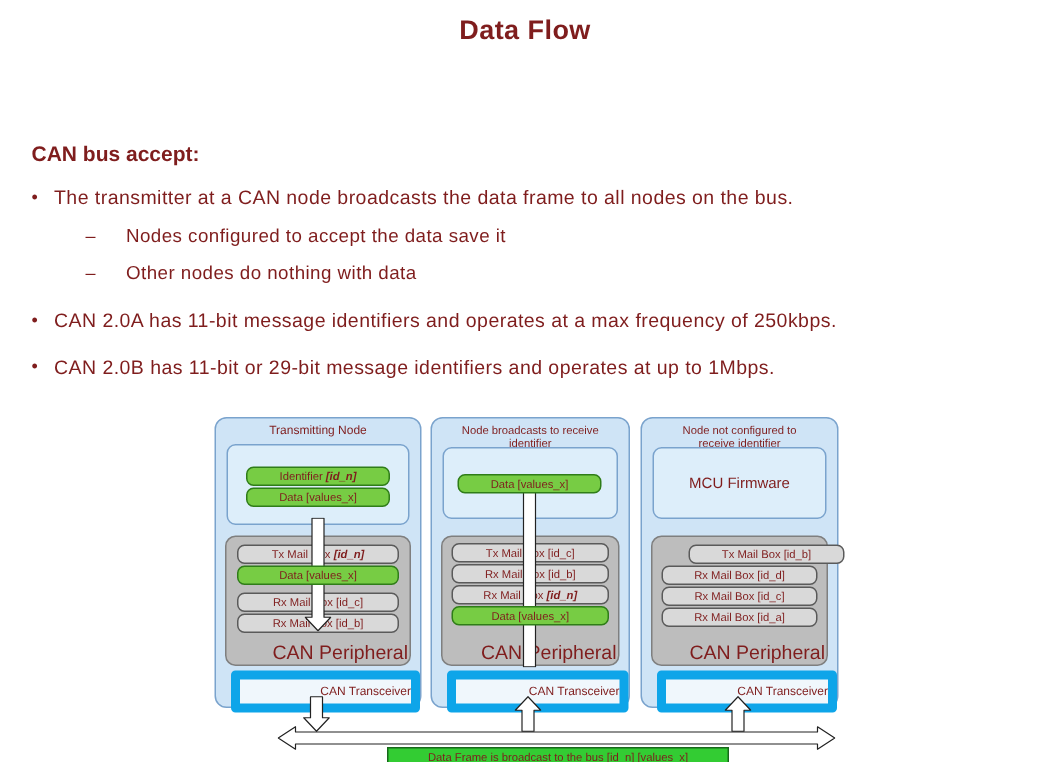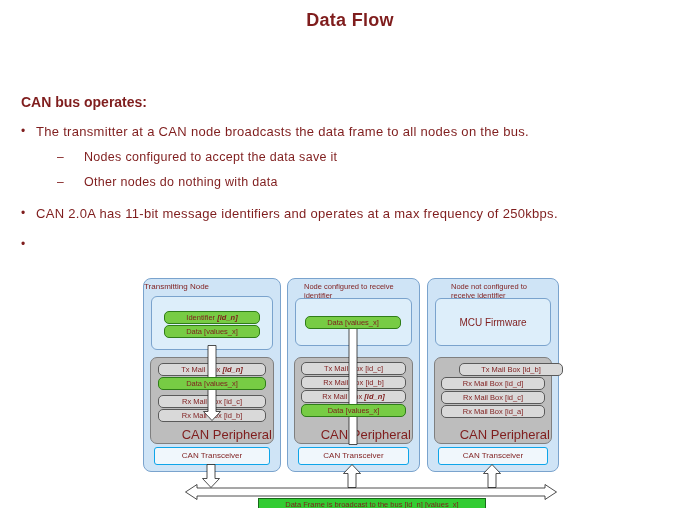--- a/index.html
+++ b/index.html
@@ -12,64 +12,65 @@
 
   .bullet { position:absolute; left:21px; width:668px; display:flex;
             font-size:13px; letter-spacing:.3px; line-height:1.25; }
   .bullet .marker { flex:0 0 15px; font-size:12px; }
   .bullet.l2 { left:57px; font-size:12.5px; }
   .bullet.l2 .marker { flex:0 0 27px; }
 
   .diagram { position:absolute; left:0; top:0; width:700px; height:508px; }
 
   .panel { position:absolute; background:#cfe4f6; border:1px solid #7aa3cd; border-radius:8px; }
-  .panel-title { position:absolute; top:3px; left:0; right:0; text-align:left;
+  .panel-title { position:absolute; top:3px; left:0; right:0; text-align:center;
                  font-size:8px; line-height:1.2; }
   .mcu { position:absolute; background:#ddeefa; border:1px solid #7aa3cd; border-radius:6px; }
   .mcu-label { text-align:center; font-size:10px; padding-top:18px; }
   .graybox { position:absolute; background:#bdbdbd; border:1px solid #7f7f7f; border-radius:7px; }
   .pill { position:absolute; height:11px; line-height:11px; text-align:center;
           font-size:7.5px; border-radius:5px; white-space:nowrap; z-index:1; }
   .pill.gray  { background:#d9d9d9; border:1px solid #5a5a5a; }
   .pill.green { background:#77cc44; border:1px solid #2f7d18; z-index:3; }
   .em { font-weight:bold; font-style:italic; }
   .peripheral-label { position:absolute; text-align:right; font-size:13px; z-index:1; }
-  .transceiver { position:absolute; background:#f0f7fc; border:1px solid #0ea5e9;
-                 border-radius:3px; text-align:center; font-size:8px; line-height:15px; }
+  .transceiver { position:absolute; background:#f0f7fc; border:6px solid #0ea5e9;
+                 border-radius:3px; text-align:right; font-size:8px; line-height:15px; }
   .varrow { position:absolute; z-index:2; }
   .busarrow { position:absolute; z-index:2; }
   .bus-label { position:absolute; background:#33cc33; border:1px solid #17681a;
                text-align:center; font-size:7.5px; line-height:12px; z-index:4;margin-top:13px; }
 </style>
 </head>
 <body>
 
 <div class="slide">
 
   <div class="title">Data Flow</div>
-  <div class="heading">CAN bus operates:</div>
+  <div class="heading">CAN bus accept:</div>
 
   <div class="bullet l1" style="top:124px">
     <span class="marker">•</span>
     <span class="btext">The transmitter at a CAN node broadcasts the data frame to all nodes on the bus.</span>
   </div>
   <div class="bullet l2" style="top:150px">
     <span class="marker">–</span>
     <span class="btext">Nodes configured to accept the data save it</span>
   </div>
   <div class="bullet l2" style="top:175px">
     <span class="marker">–</span>
     <span class="btext">Other nodes do nothing with data</span>
   </div>
   <div class="bullet l1" style="top:206px">
     <span class="marker">•</span>
     <span class="btext">CAN 2.0A has 11-bit message identifiers and operates at a max frequency of 250kbps.</span>
   </div>
   <div class="bullet l1" style="top:237px">
     <span class="marker">•</span>
+    <span class="btext">CAN 2.0B has 11-bit or 29-bit message identifiers and operates at up to 1Mbps.</span>
   </div>
 
   <div class="diagram">
 
     <div class="panel" style="left:143px;top:278px;width:136px;height:192px">
       <div class="panel-title">Transmitting Node</div>
       <div class="mcu" style="left:7px;top:17px;width:120px;height:52px">
         <div class="mcu-label">MCU Firmware</div>
       </div>
       <div class="pill green" style="left:20px;top:32px;width:94px">
@@ -98,21 +99,21 @@
       </div>
       <div class="pill gray" style="left:14px;top:130px;width:106px">
         <span>Rx Mail Box</span>
         <span>[id_b]</span>
       </div>
       <div class="peripheral-label" style="left:6px;top:148px;width:122px">CAN Peripheral</div>
       <div class="transceiver" style="left:10px;top:168px;width:114px;height:16px">CAN Transceiver</div>
     </div>
 
     <div class="panel" style="left:287px;top:278px;width:131px;height:192px">
-      <div class="panel-title" style="padding:0 16px;font-size:7.5px">Node configured to receive identifier</div>
+      <div class="panel-title" style="padding:0 16px;font-size:7.5px">Node broadcasts to receive identifier</div>
       <div class="mcu" style="left:7px;top:19px;width:115px;height:46px">
         <div class="mcu-label">MCU Firmware</div>
       </div>
       <div class="pill green" style="left:17px;top:37px;width:94px">
         <span>Data</span>
         <span>[values_x]</span>
       </div>
       <svg class="varrow" style="left:56px;top:38px" width="18" height="128" viewBox="0 0 18 128">
         <polygon points="5,127.5 13,127.5 13,9.5 17.5,9.5 9,0.5 0.5,9.5 5,9.5" fill="#ffffff" stroke="#222222" stroke-width="0.8" stroke-linejoin="round"></polygon>
       </svg>

